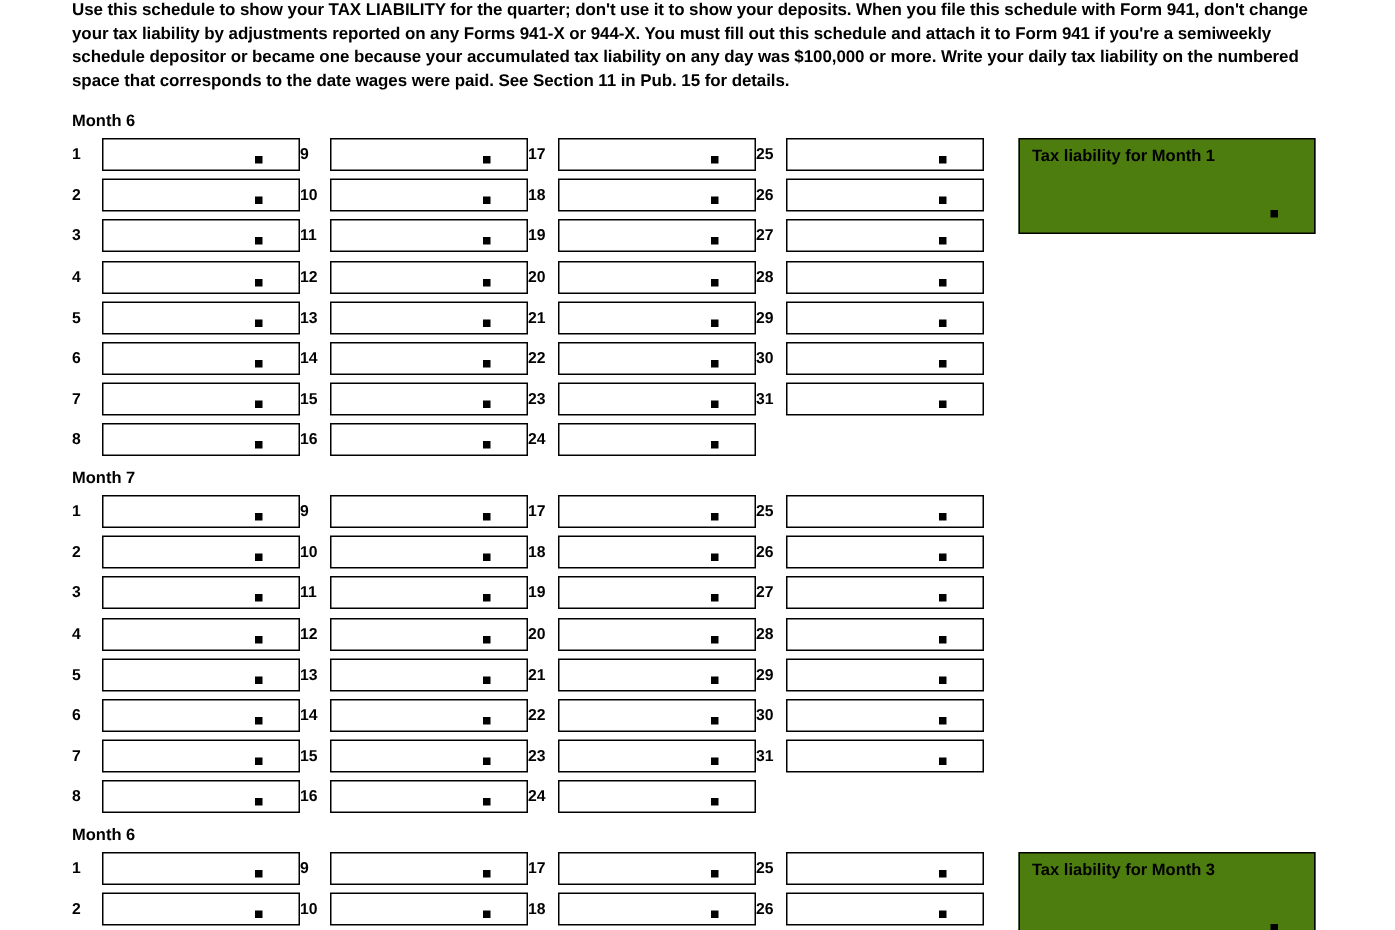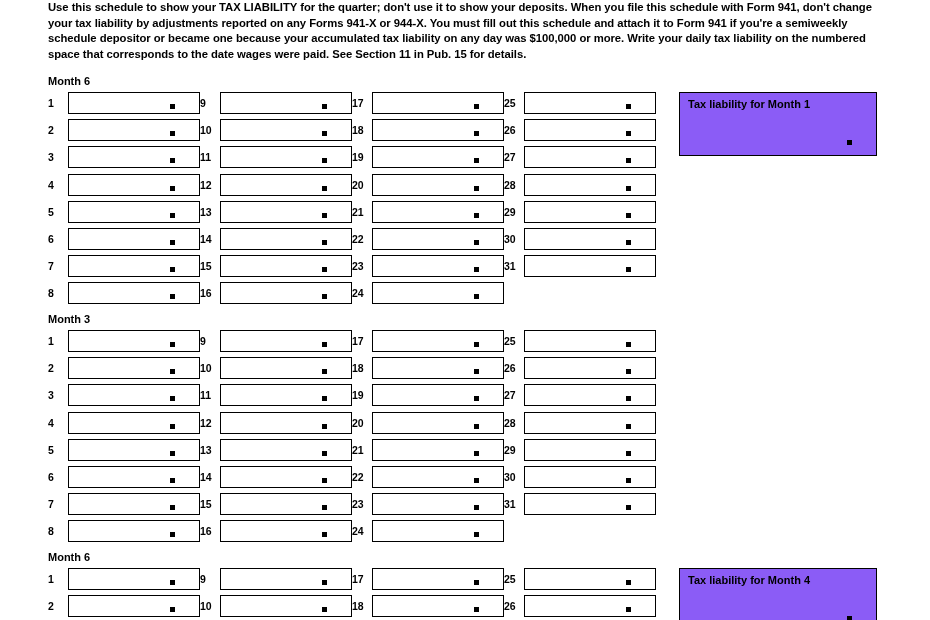--- a/index.html
+++ b/index.html
@@ -71,21 +71,21 @@
     position: absolute;
     right: 24px;
     bottom: 4px;
     width: 5px;
     height: 5px;
     background: #000000;
   }
   .liability-box {
     position: absolute;
     border: 1.6px solid #000000;
-    background: #8b5cf6;
+    background: #4d7c0f;
     box-sizing: border-box;
   }
   .liability-title {
     position: absolute;
     left: 8px;
     top: 5px;
     font-size: 11px;
     font-weight: bold;
     white-space: nowrap;
   }
@@ -300,21 +300,21 @@
             <div class="decimal"></div>
           </div>
         </div>
       </div>
     </div>
   <div class="liability-box" style="left:679px; top:92px; width:198px; height:64px;">
     <div class="liability-title">Tax liability for Month 1</div>
     <div class="liability-decimal" style="right:24px; bottom:10px;"></div>
   </div>
 
-  <div class="month-label" style="top:313px;">Month 3</div>
+  <div class="month-label" style="top:313px;">Month 7</div>
   <div class="grid" id="grid-m2" style="top:330px;">
       <div class="col" style="left: 0px;">
         <div class="row" style="top: 0px;">
           <div class="daynum">1</div>
           <div class="fieldbox">
             <div class="decimal"></div>
           </div>
         </div>
         <div class="row" style="top: 27.2px;">
           <div class="daynum">2</div>
@@ -558,17 +558,17 @@
         </div>
         <div class="row" style="top: 27.2px;">
           <div class="daynum">26</div>
           <div class="fieldbox">
             <div class="decimal"></div>
           </div>
         </div>
       </div>
     </div>
   <div class="liability-box" style="left:679px; top:568px; width:198px; height:64px;">
-    <div class="liability-title">Tax liability for Month 4</div>
+    <div class="liability-title">Tax liability for Month 3</div>
     <div class="liability-decimal" style="right:24px; bottom:10px;"></div>
   </div>
 
 </div>
 
 </body></html>

